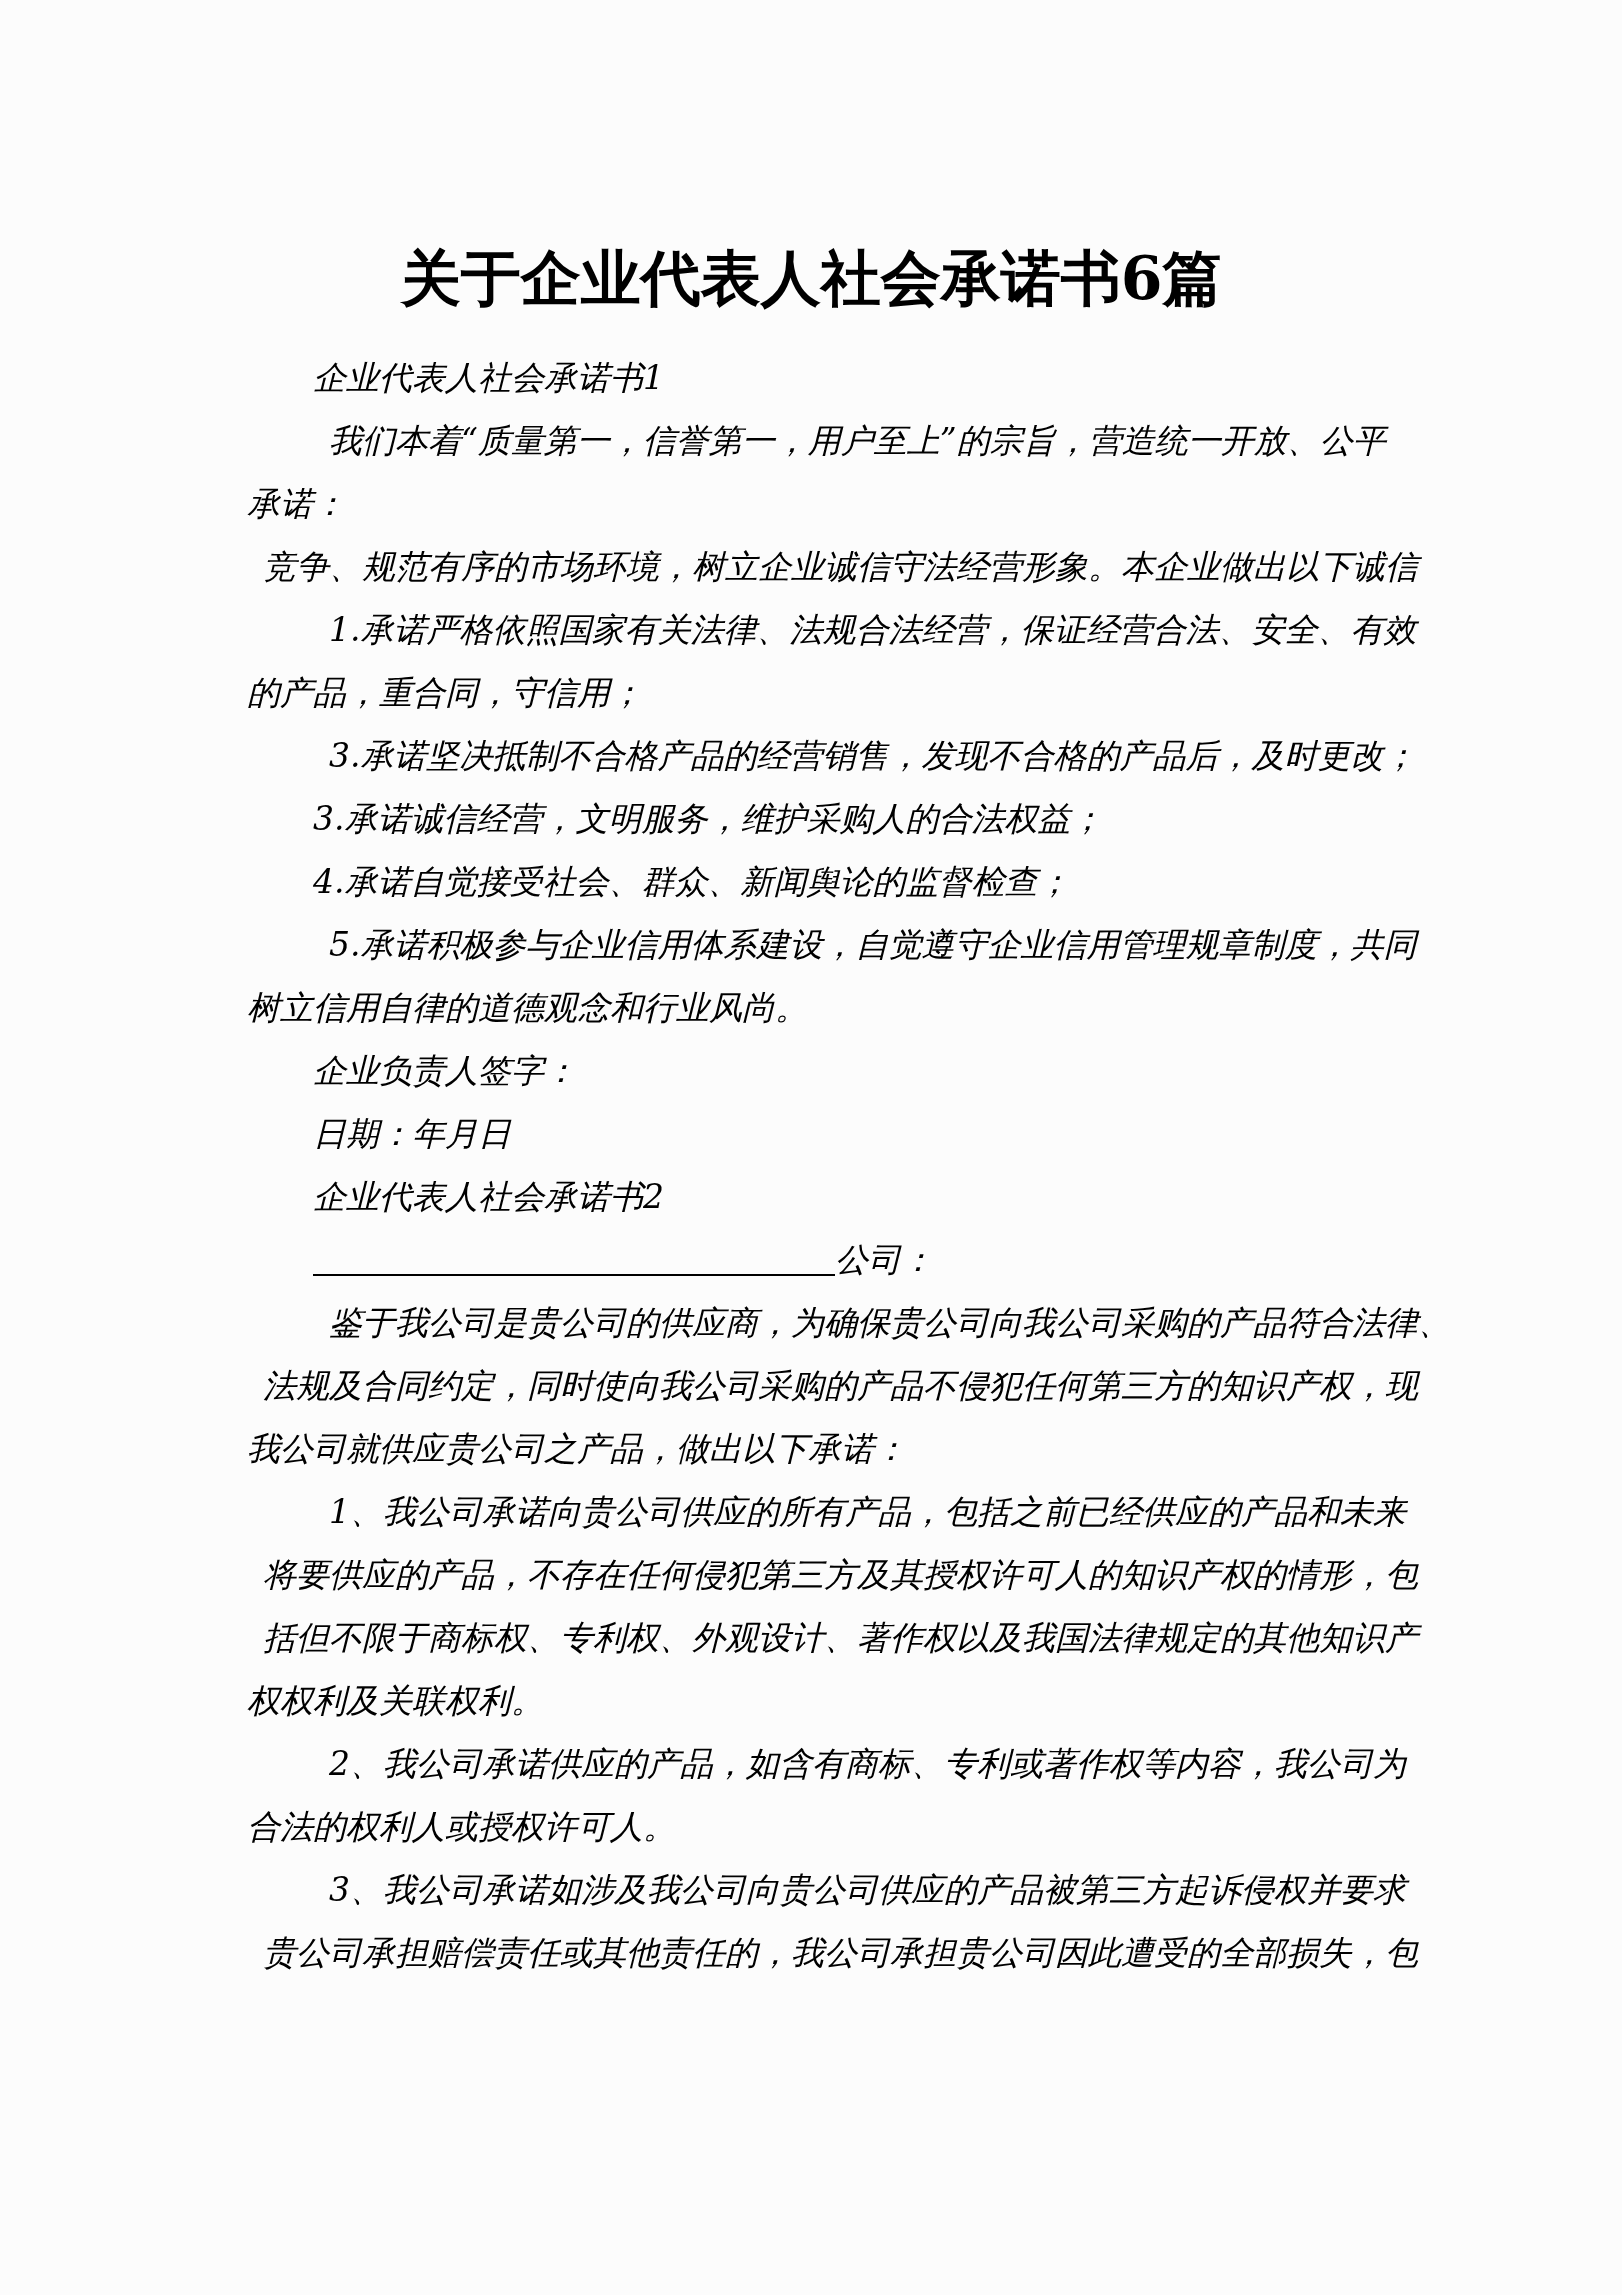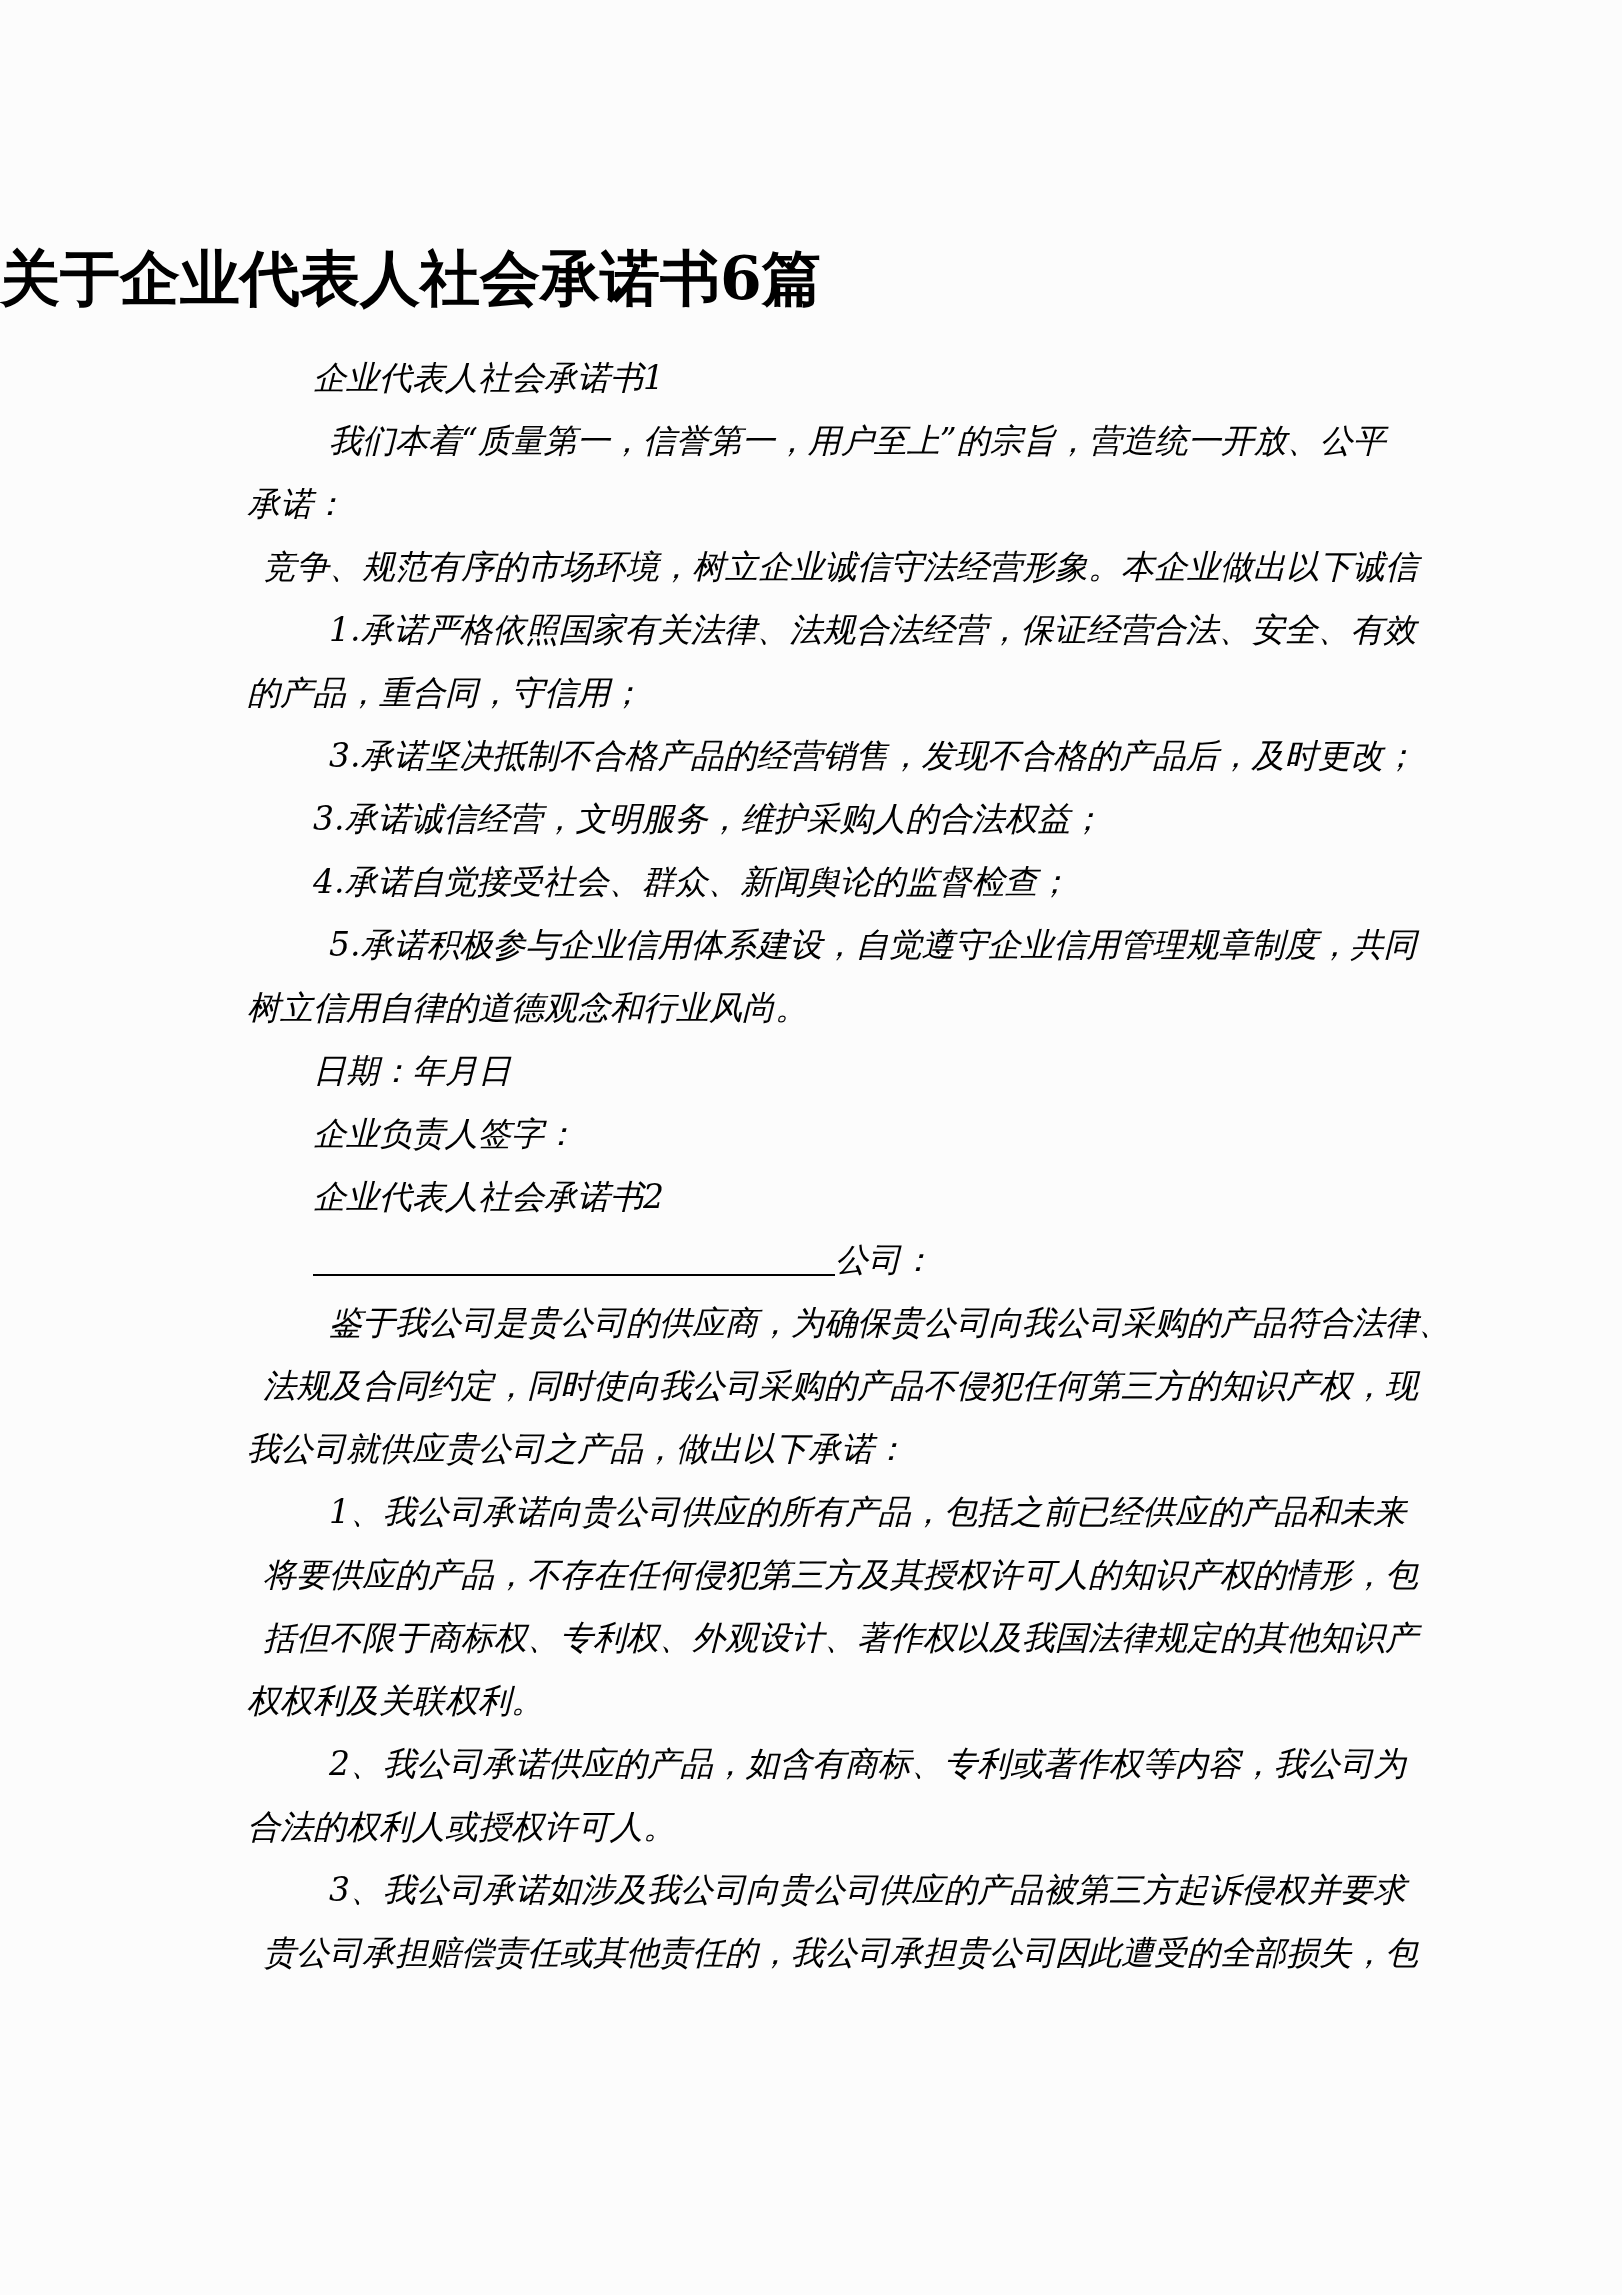--- a/index.html
+++ b/index.html
@@ -13,21 +13,21 @@
       position: relative;
       overflow: hidden;
       color: #000;
       font-family: "DejaVu Serif", "Liberation Serif", serif;
     }
     .page-title {
       position: absolute;
       left: 0;
       top: 196px;
       width: 1623px;
-      text-align: left;
+      text-align: center;
       font-size: 60px;
       line-height: 85px;
       letter-spacing: 0px;
       white-space: nowrap;
     }
     .body-text {
       position: absolute;
       left: 247px;
       top: 346px;
       width: 1132px;
@@ -68,22 +68,22 @@
   <div class="line indent full">我们本着“质量第一，信誉第一，用户至上”的宗旨，营造统一开放、公平</div>
   <div class="line">承诺：</div>
   <div class="line full">竞争、规范有序的市场环境，树立企业诚信守法经营形象。本企业做出以下诚信</div>
   <div class="line indent full">1.承诺严格依照国家有关法律、法规合法经营，保证经营合法、安全、有效</div>
   <div class="line">的产品，重合同，守信用；</div>
   <div class="line indent full">3.承诺坚决抵制不合格产品的经营销售，发现不合格的产品后，及时更改；</div>
   <div class="line indent">3.承诺诚信经营，文明服务，维护采购人的合法权益；</div>
   <div class="line indent">4.承诺自觉接受社会、群众、新闻舆论的监督检查；</div>
   <div class="line indent full">5.承诺积极参与企业信用体系建设，自觉遵守企业信用管理规章制度，共同</div>
   <div class="line">树立信用自律的道德观念和行业风尚。</div>
+  <div class="line indent">企业负责人签字：</div>
   <div class="line indent">日期：年月日</div>
-  <div class="line indent">企业负责人签字：</div>
 
   <div class="line indent">企业代表人社会承诺书2</div>
   <div class="line indent">
     <span class="blank-underline"></span><span>公司：</span>
   </div>
   <div class="line indent full">鉴于我公司是贵公司的供应商，为确保贵公司向我公司采购的产品符合法律、</div>
   <div class="line full">法规及合同约定，同时使向我公司采购的产品不侵犯任何第三方的知识产权，现</div>
   <div class="line">我公司就供应贵公司之产品，做出以下承诺：</div>
   <div class="line indent full">1、我公司承诺向贵公司供应的所有产品，包括之前已经供应的产品和未来</div>
   <div class="line full">将要供应的产品，不存在任何侵犯第三方及其授权许可人的知识产权的情形，包</div>

